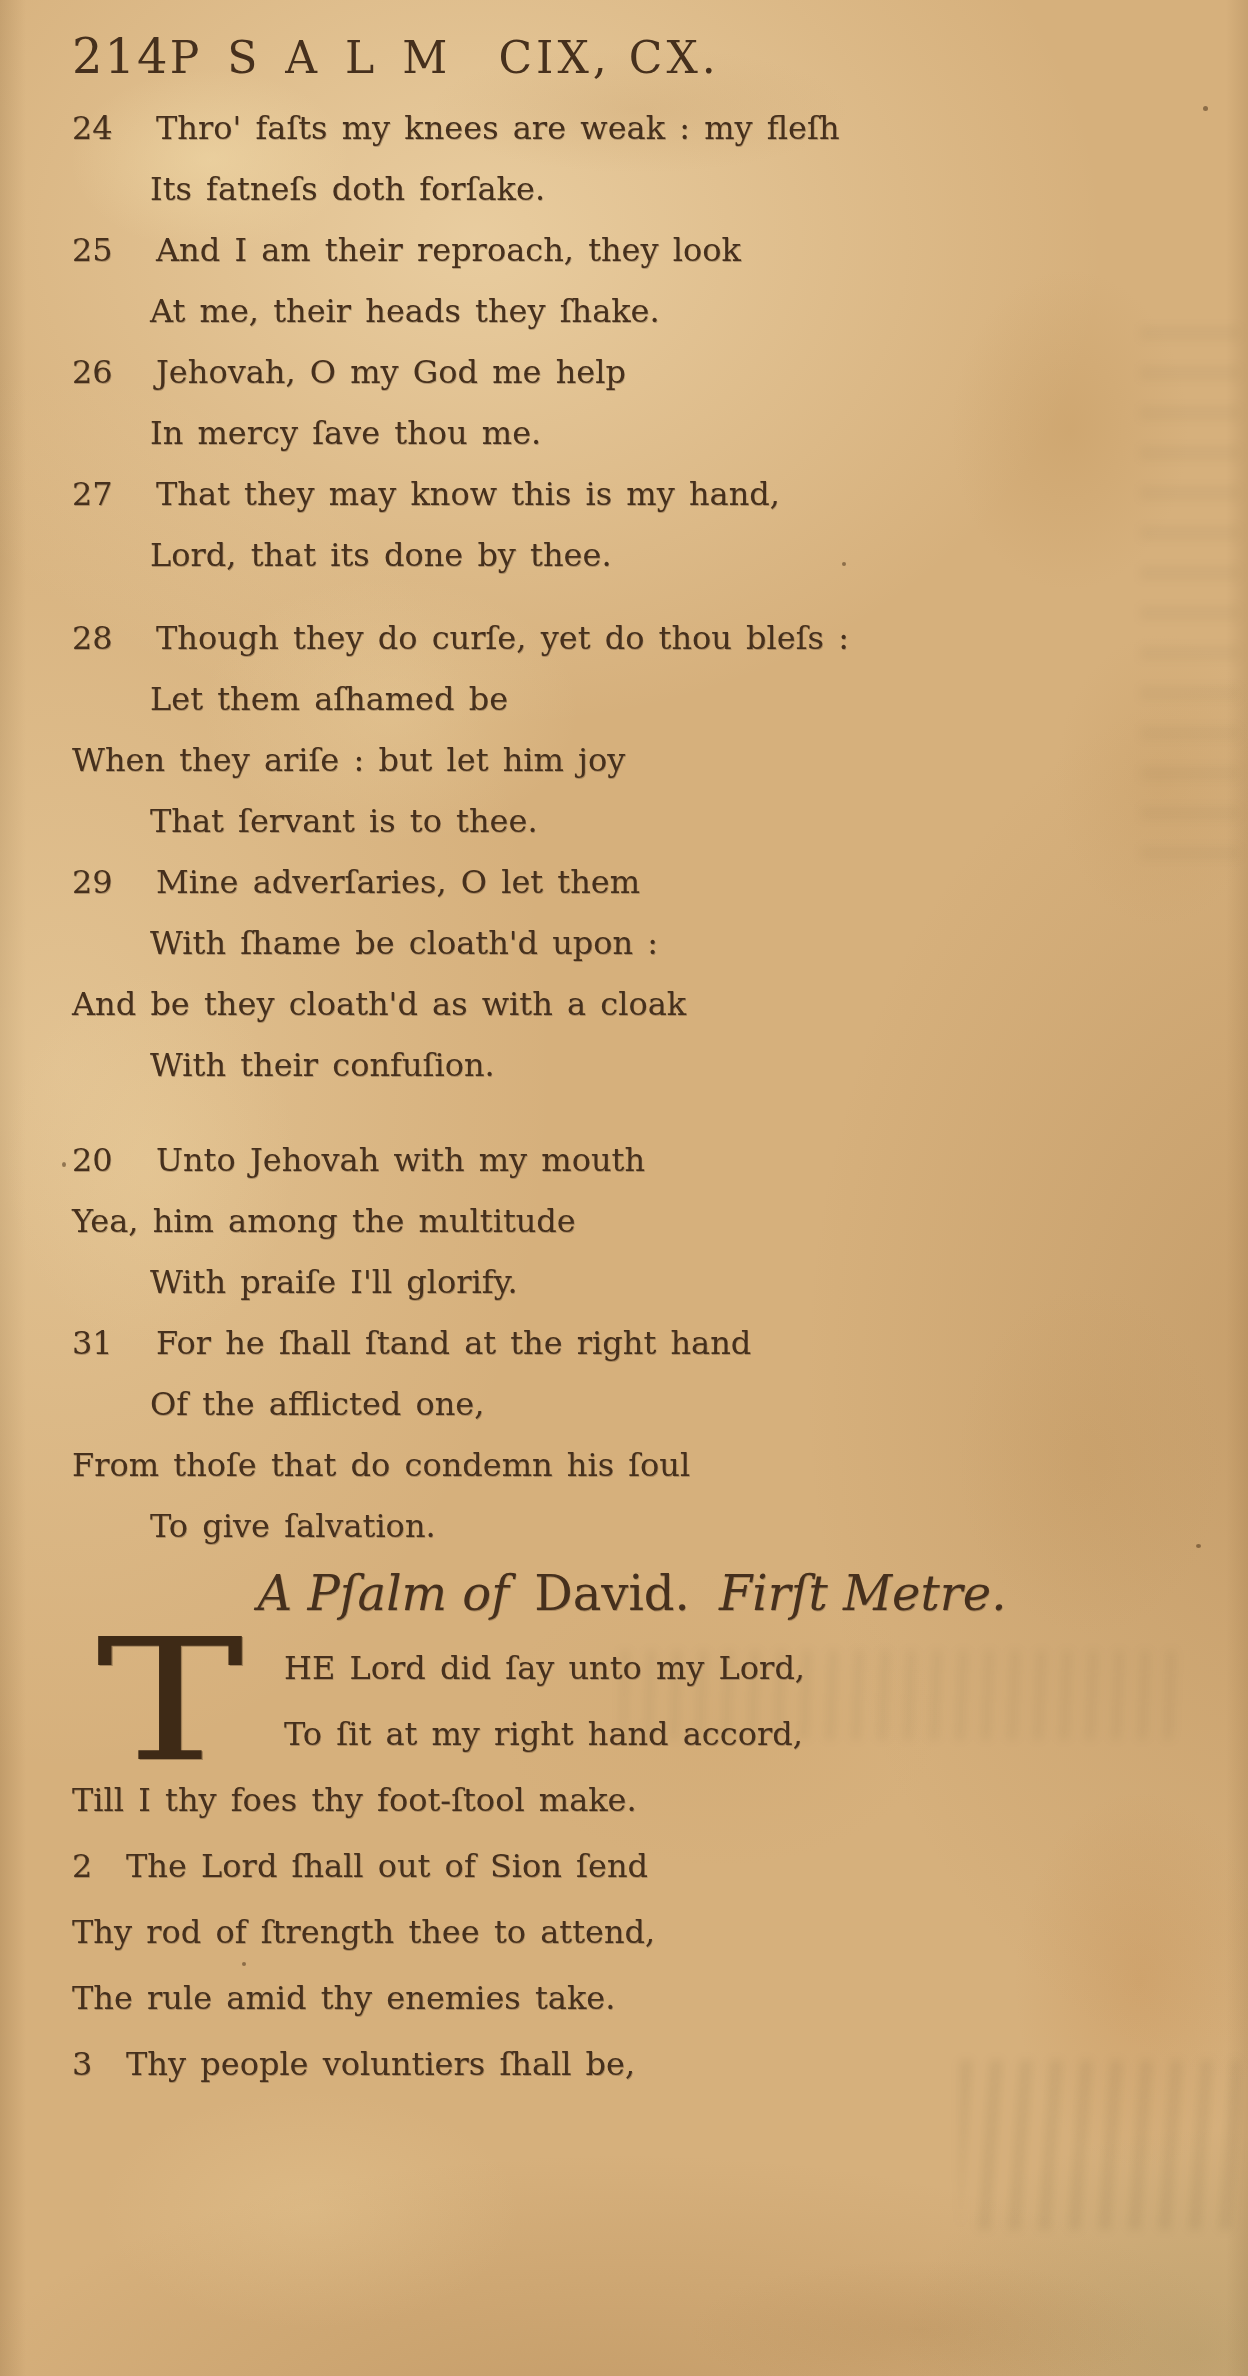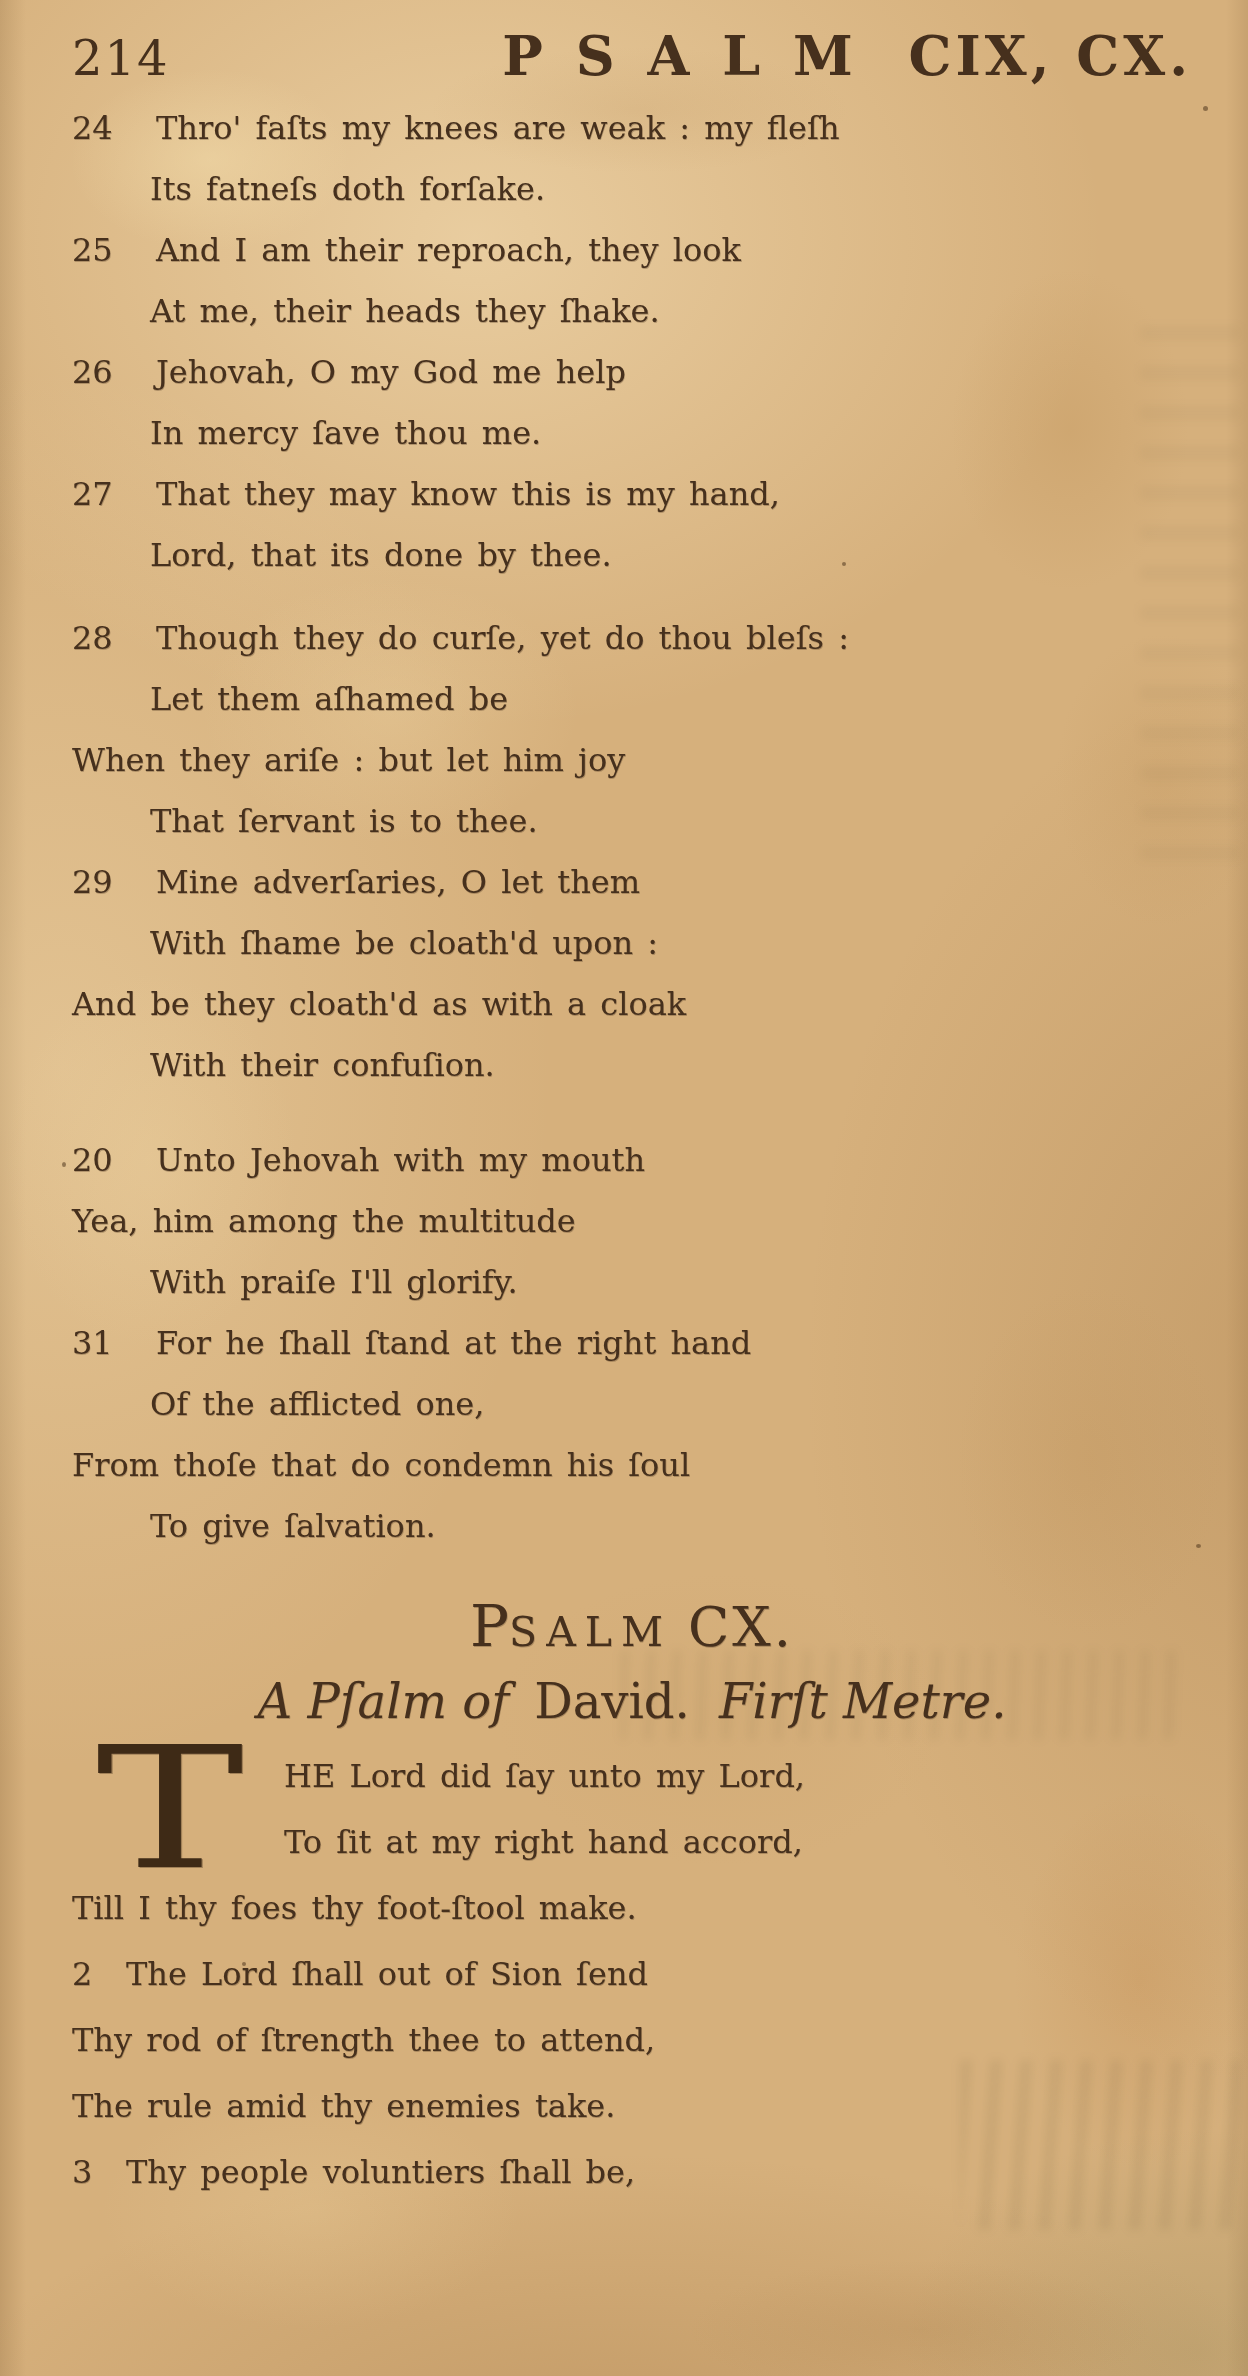--- a/index.html
+++ b/index.html
@@ -36,21 +36,21 @@
     background:repeating-linear-gradient(94deg, rgba(110,92,60,0.22) 0 12px, rgba(110,92,60,0) 12px 30px);}
   .ghost.g2{left:620px;top:1650px;width:560px;height:90px;
     background:repeating-linear-gradient(92deg, rgba(112,96,62,0.16) 0 10px, rgba(112,96,62,0) 10px 26px);}
   .ghost.g3{left:1140px;top:300px;width:100px;height:560px;
     background:repeating-linear-gradient(0deg, rgba(118,98,64,0.12) 0 14px, rgba(118,98,64,0) 14px 40px);}
   .speck{position:absolute;border-radius:50%;background:rgba(80,55,30,0.55);z-index:3;}
 
   .page{position:relative;z-index:2;padding:24px 56px 0 72px;}
   .pagehead{display:flex;align-items:baseline;line-height:64px;height:64px;margin-bottom:10px;}
   .pagenum{font-size:48px;letter-spacing:2px;}
-  .headtitle{flex:1;text-align:right;font-size:54px;font-weight:bold;}
+  .headtitle{flex:1;text-align:left;font-size:44px;}
   .ht-word{letter-spacing:7px;margin-right:30px;}
   .ht-nums{letter-spacing:4px;}
 
   .line{white-space:nowrap;line-height:61px;height:61px;font-size:32px;word-spacing:4px;
     text-shadow:0.6px 0.8px 0 rgba(70,48,28,0.30);}
   .vnum{display:inline-block;width:84px;}
   .indent{margin-left:78px;}
   .flush{margin-left:0;}
   .gap28{margin-top:22px;}
   .gap30{margin-top:34px;}
@@ -120,23 +120,20 @@
 
     <div class="line gap30"><span class="vnum">20</span><span class="vtext">Unto Jehovah with my mouth</span></div>
     <div class="line flush"><span class="vtext">Yea, him among the multitude</span></div>
     <div class="line indent"><span class="vtext">With praiſe I'll glorify.</span></div>
     <div class="line"><span class="vnum">31</span><span class="vtext">For he ſhall ſtand at the right hand</span></div>
     <div class="line indent"><span class="vtext">Of the afflicted one,</span></div>
     <div class="line flush"><span class="vtext">From thoſe that do condemn his ſoul</span></div>
     <div class="line indent"><span class="vtext">To give ſalvation.</span></div>
   </div>
 
-  <div class="ph">
-    <span class="ph-lead">P</span><span class="ph-small">SALM</span><span class="ph-tail">CX.</span>
-  </div>
 
   <div class="psub">
     <span class="it">A Pſalm of</span>
     <span class="rom">David.</span>
     <span class="it">Firſt Metre.</span>
   </div>
 
   <div class="v1">
     <div class="dc-box">
       <span class="dropcap">T</span>

